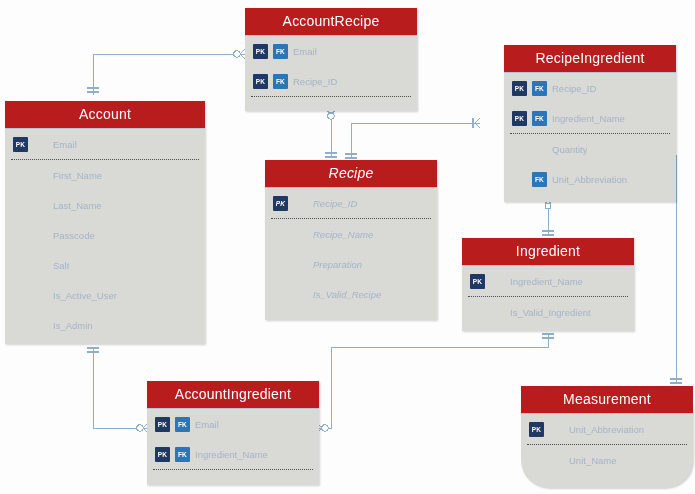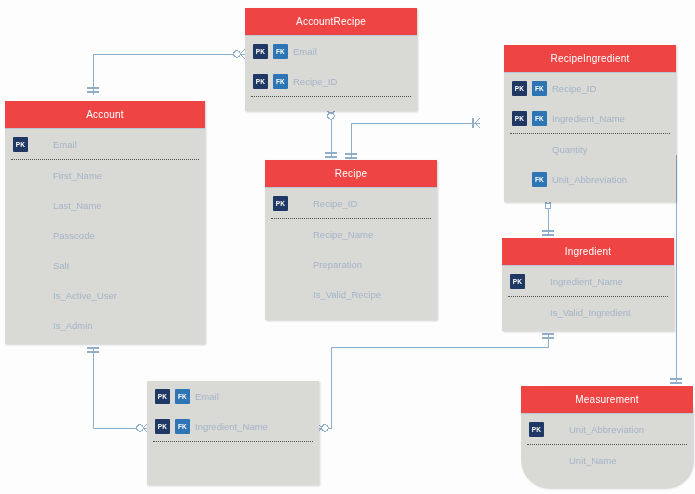--- a/index.html
+++ b/index.html
@@ -26,24 +26,24 @@
     height: 494px;
     pointer-events: none;
   }
   .entity {
     position: absolute;
     box-sizing: border-box;
     background: #d9d9d6;
     box-shadow: 1px 1px 2px rgba(0,0,0,0.18);
   }
   .entity-header {
-    background: #ef4444;
+    background: #b91c1c;
     color: #ffffff;
     text-align: center;
-    font-size: 10px;
+    font-size: 14px;
     line-height: 27px;
     height: 27px;
     letter-spacing: 0.2px;
     border-bottom: 1px solid #b7c6d4;
     overflow: hidden;
     white-space: nowrap;
   }
   .entity-body {
     position: relative;
     padding: 0;
@@ -229,21 +229,21 @@
         <span class="badge-spacer"></span>
         <span class="attr-name indent-1">Is_Active_User</span>
       </div>
       <div class="attr">
         <span class="badge-spacer"></span>
         <span class="attr-name indent-1">Is_Admin</span>
       </div>
     </div>
   </div>
 
-  <div class="entity" style="left:265px; top:160px; width:172px; height:160px;">
+  <div class="entity" style="left:265px; top:160px; width:172px; height:160px;font-style:italic;">
     <div class="entity-header">Recipe</div>
     <div class="entity-body">
       <div class="attr">
         <span class="badge pk">PK</span>
         <span class="attr-name indent-1">Recipe_ID</span>
       </div>
       <div class="divider"></div>
       <div class="attr">
         <span class="badge-spacer"></span>
         <span class="attr-name indent-1">Recipe_Name</span>
@@ -252,36 +252,37 @@
         <span class="badge-spacer"></span>
         <span class="attr-name indent-1">Preparation</span>
       </div>
       <div class="attr">
         <span class="badge-spacer"></span>
         <span class="attr-name indent-1">Is_Valid_Recipe</span>
       </div>
     </div>
   </div>
 
-  <div class="entity" style="left:462px; top:238px; width:172px; height:93px;margin-left:40px;">
+  <div class="entity" style="left:462px; top:238px; width:172px; height:93px;">
     <div class="entity-header">Ingredient</div>
     <div class="entity-body">
       <div class="attr">
         <span class="badge pk">PK</span>
         <span class="attr-name indent-1">Ingredient_Name</span>
       </div>
       <div class="divider"></div>
       <div class="attr">
         <span class="badge-spacer"></span>
         <span class="attr-name indent-1">Is_Valid_Ingredient</span>
       </div>
     </div>
   </div>
 
   <div class="entity" style="left:147px; top:381px; width:172px; height:104px;">
+    <div class="entity-header">AccountIngredient</div>
     <div class="entity-body">
       <div class="attr">
         <span class="badge pk">PK</span>
         <span class="badge fk">FK</span>
         <span class="attr-name">Email</span>
       </div>
       <div class="attr">
         <span class="badge pk">PK</span>
         <span class="badge fk">FK</span>
         <span class="attr-name">Ingredient_Name</span>

